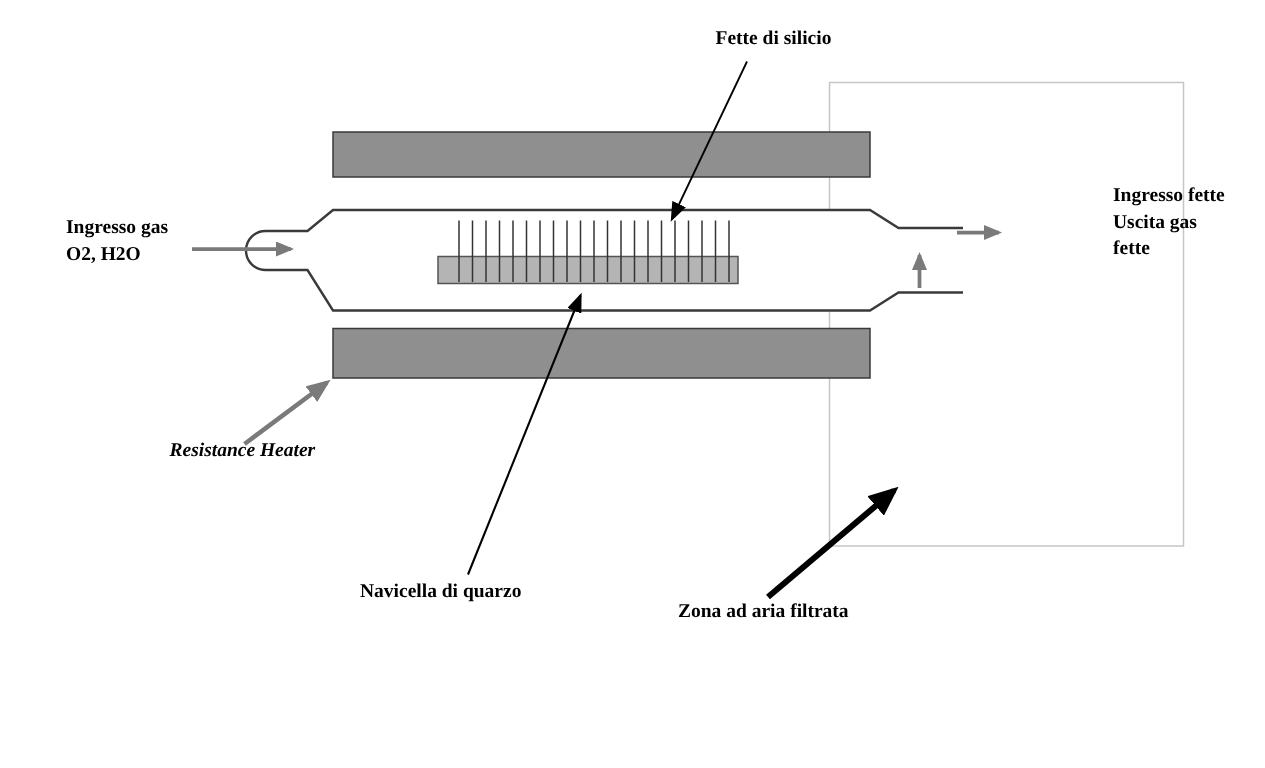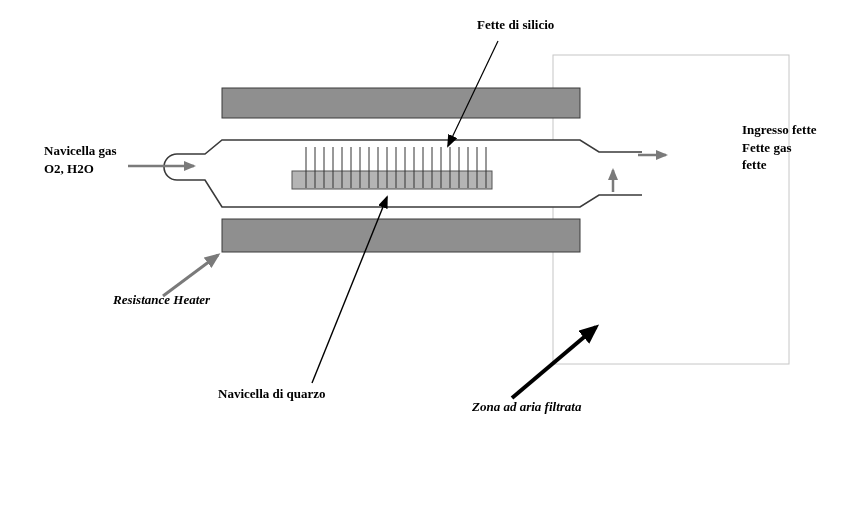--- a/index.html
+++ b/index.html
@@ -90,29 +90,29 @@
     <line class="gline" x1="163" y1="296" x2="218" y2="255" stroke-width="3" marker-end="url(#ah-gray-big)"></line>
 
     <line class="bline" x1="498" y1="41" x2="448" y2="146" stroke-width="1.2" marker-end="url(#ah-black)"></line>
     <line class="bline" x1="312" y1="383" x2="387" y2="197" stroke-width="1.4" marker-end="url(#ah-black)"></line>
     <line class="bline" x1="512" y1="398" x2="596" y2="327" stroke-width="4" marker-end="url(#ah-black-big)"></line>
   </svg>
 
   <div class="label" style="left:477px; top:16px;">Fette di silicio</div>
 
   <div class="label" style="left:44px; top:142px;">
-    <span>Navicella gas</span>
+    <span>Ingresso gas</span>
     <span>O2, H2O</span>
   </div>
 
   <div class="label" style="left:700px; top:121px;margin-left:42px;">
     <span>Ingresso fette</span>
-    <span>Fette gas</span>
+    <span>Uscita gas</span>
     <span>fette</span>
   </div>
 
   <div class="label" style="left:113px; top:291px;font-style:italic;">Resistance Heater</div>
 
-  <div class="label" style="left:218px; top:385px;">Navicella di quarzo</div>
+  <div class="label" style="left:240px; top:385px;">Navicella di quarzo</div>
 
-  <div class="label" style="left:472px; top:398px;font-style:italic;">Zona ad aria filtrata</div>
+  <div class="label" style="left:452px; top:398px;">Zona ad aria filtrata</div>
 
 </div>
 
 </body></html>

